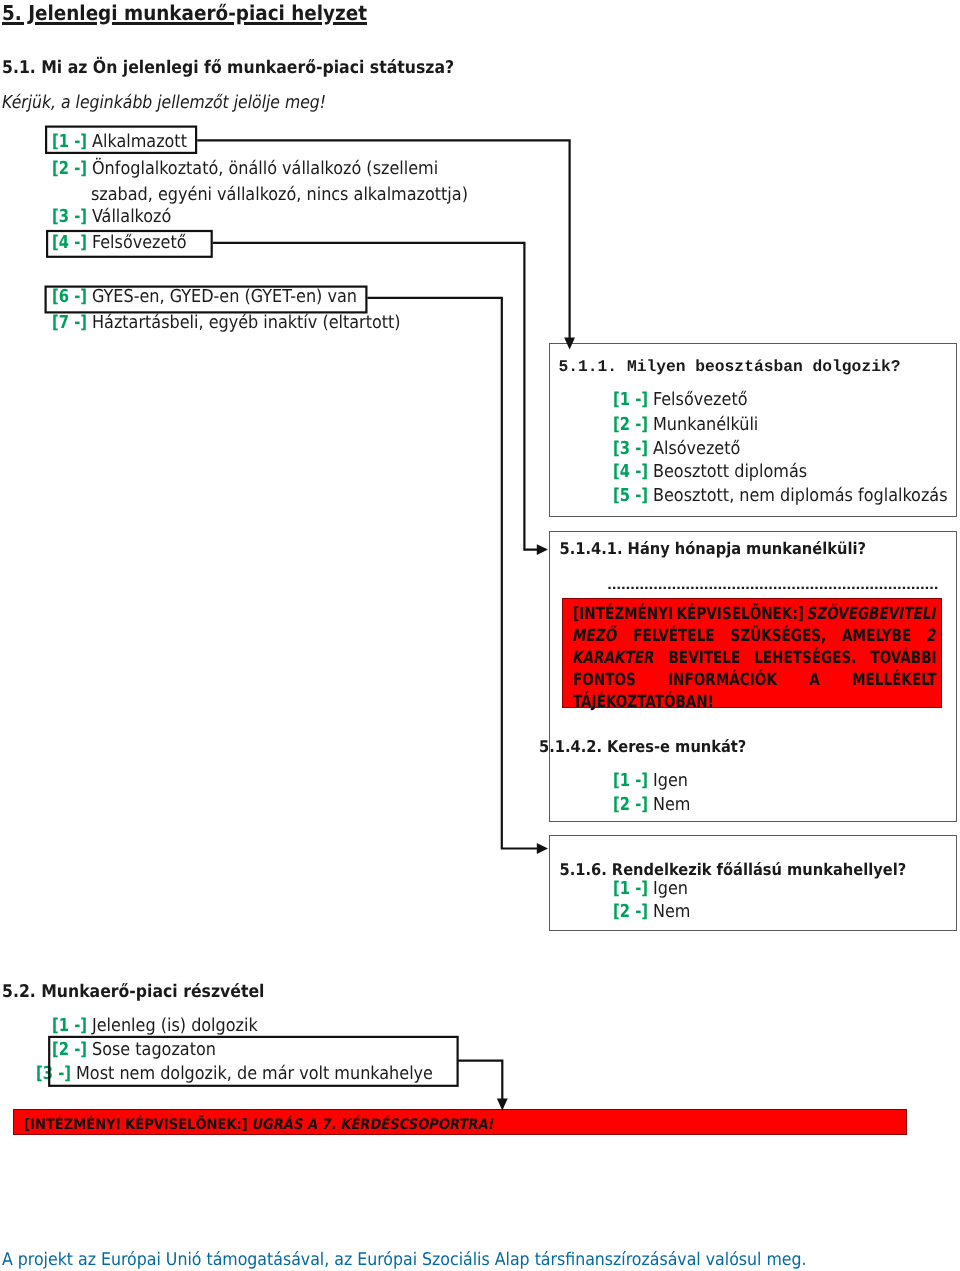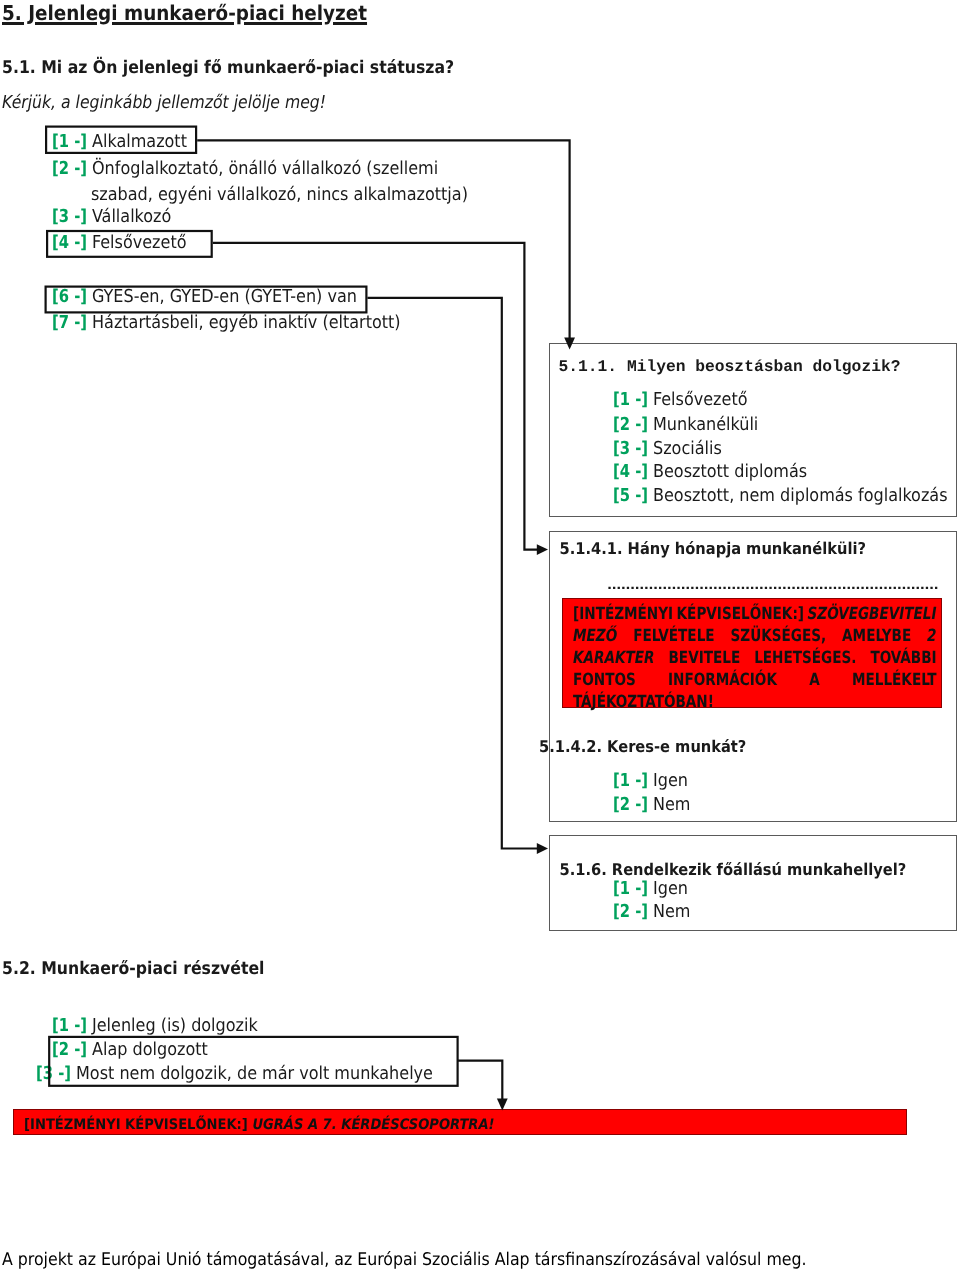--- a/index.html
+++ b/index.html
@@ -30,21 +30,21 @@
   .dots{font-size:15px;letter-spacing:0.57px;color:#111;font-family:"DejaVu Sans Mono",monospace;}
   .note{position:absolute;left:10.5px;top:3.2px;width:404px;
         transform:scaleX(0.9);transform-origin:left top;
         font-size:16.8px;font-weight:bold;line-height:22.2px;
         text-align:justify;color:#111;}
   .note .ni{font-style:italic;}
   .banner{border:1.2px solid #8b0000;white-space:nowrap;}
   .banner .bn{display:inline-block;font-size:14.56px;font-weight:bold;color:#111;
               position:relative;top:4.6px;left:10.2px;}
   .banner .bn.i{}
-  .foot{font-size:17.56px;color:#000000;}
+  .foot{font-size:17.56px;color:#0369a1;}
   .nline{display:flex;justify-content:space-between;height:22.2px;white-space:nowrap;}
   .nline.lastline{justify-content:flex-start;}
 </style>
 </head>
 <body>
 
 <div class="page">
 
   <div class="abs" style="left:2px;top:1px;">
     <span class="nar h0">5. Jelenlegi munkaerő-piaci helyzet</span>
@@ -83,21 +83,21 @@
   <div class="abs" style="left:558.5px;top:356.8px;font-family:Liberation Mono, monospace;">
     <span class="nar h2">5.1.1. Milyen beosztásban dolgozik?</span>
   </div>
   <div class="opt" style="left:613px;top:389px;">
     <span class="code">[1 -]</span><span class="lab">Felsővezető</span>
   </div>
   <div class="opt" style="left:613px;top:414.1px;">
     <span class="code">[2 -]</span><span class="lab">Munkanélküli</span>
   </div>
   <div class="opt" style="left:613px;top:437.7px;">
-    <span class="code">[3 -]</span><span class="lab">Szociális</span>
+    <span class="code">[3 -]</span><span class="lab">Alsóvezető</span>
   </div>
   <div class="opt" style="left:613px;top:461.3px;">
     <span class="code">[4 -]</span><span class="lab">Beosztott diplomás</span>
   </div>
   <div class="opt" style="left:613px;top:484.9px;">
     <span class="code">[5 -]</span><span class="lab">Beosztott, nem diplomás foglalkozás</span>
   </div>
 
   <div class="qbox" style="left:548.5px;top:531px;width:408.5px;height:290.5px;"></div>
   <div class="abs" style="left:559.5px;top:538.9px;">
@@ -153,28 +153,28 @@
   <div class="abs" style="left:559.5px;top:844.7px;margin-top:15px;">
     <span class="nar h2">5.1.6. Rendelkezik főállású munkahellyel?</span>
   </div>
   <div class="opt" style="left:613px;top:877.5px;">
     <span class="code">[1 -]</span><span class="lab">Igen</span>
   </div>
   <div class="opt" style="left:613px;top:901.2px;">
     <span class="code">[2 -]</span><span class="lab">Nem</span>
   </div>
 
-  <div class="abs" style="left:2px;top:959px;">
+  <div class="abs" style="left:2px;top:982px;">
     <span class="nar h1">5.2. Munkaerő-piaci részvétel</span>
   </div>
   <div class="opt" style="left:52px;top:1015.3px;">
     <span class="code">[1 -]</span><span class="lab">Jelenleg (is) dolgozik</span>
   </div>
   <div class="opt" style="left:52px;top:1039.2px;">
-    <span class="code">[2 -]</span><span class="lab">Alap dolgozott</span>
+    <span class="code">[2 -]</span><span class="lab">Sose tagozaton</span>
   </div>
   <div class="opt" style="left:36px;top:1063.2px;">
     <span class="code">[3 -]</span><span class="lab">Most nem dolgozik, de már volt munkahelye</span>
   </div>
 
   <div class="redbox banner" style="left:12.9px;top:1108.8px;width:894.0px;height:26.2px;">
     <span class="bn">[INTÉZMÉNYI KÉPVISELŐNEK:]</span> <span class="bn i">UGRÁS A 7. KÉRDÉSCSOPORTRA!</span>
   </div>
 
   <div class="abs foot" style="left:2px;top:1250px;">

